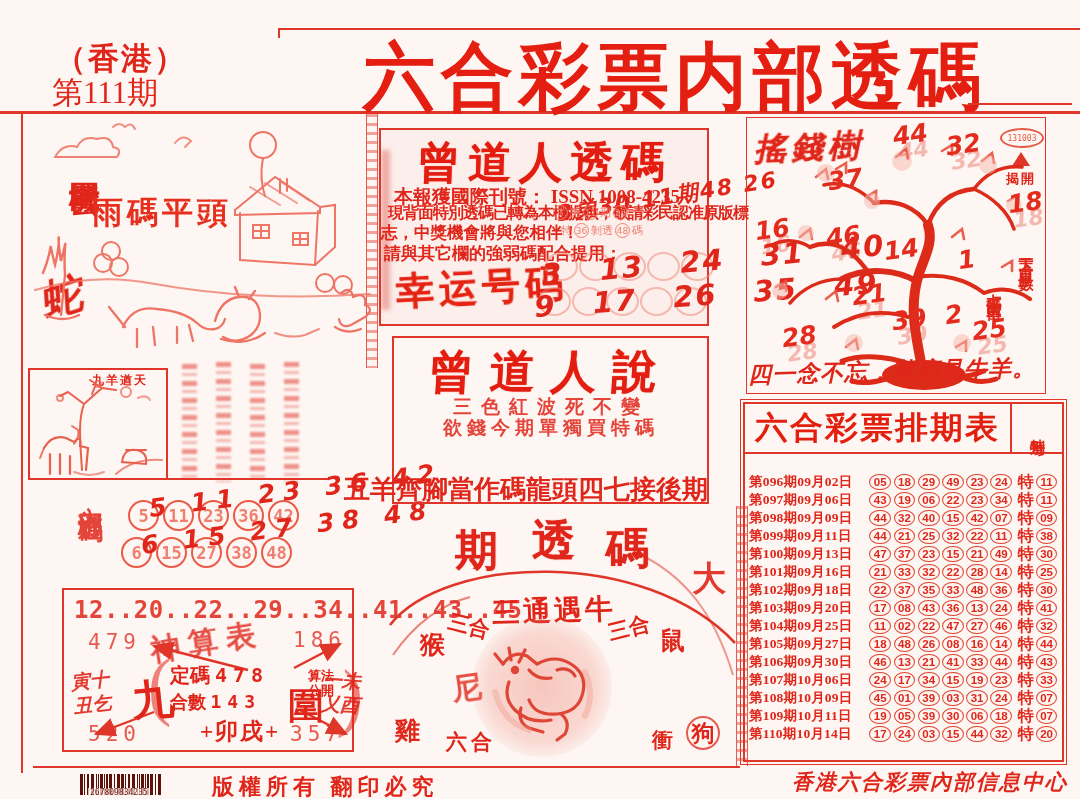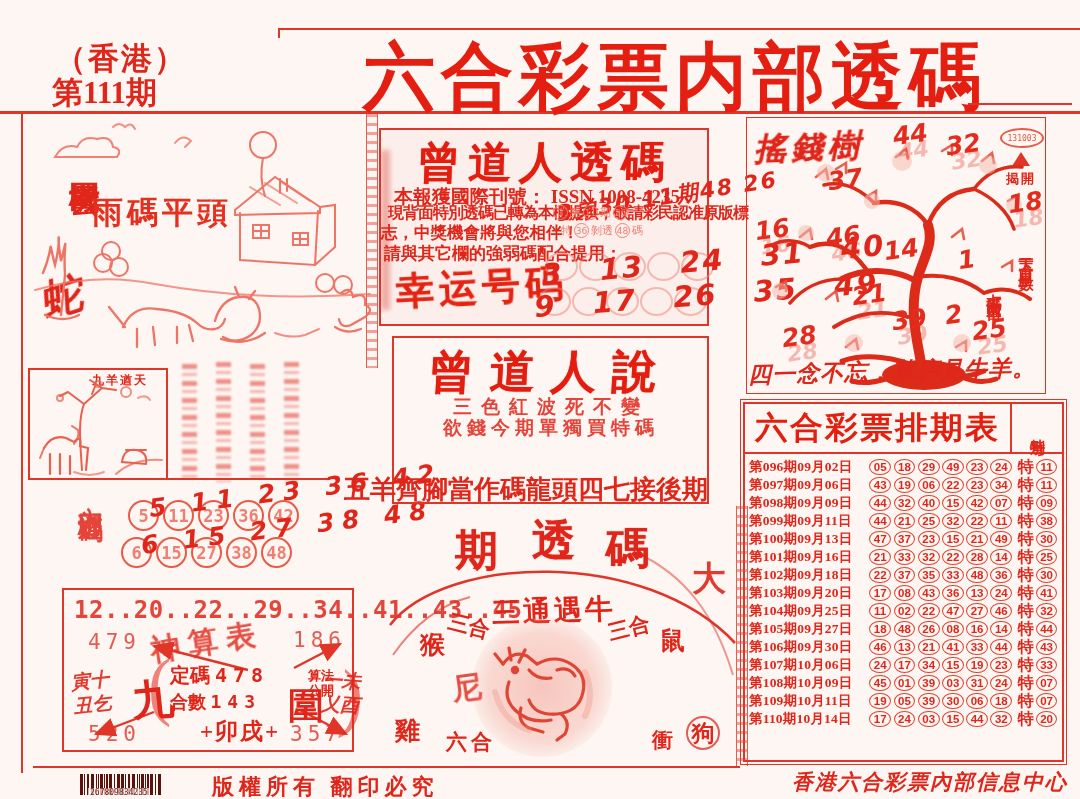--- a/index.html
+++ b/index.html
@@ -41,21 +41,21 @@
 
 <div class="line" style="left:278px;top:28px;width:802px;height:2px;"></div>
 <div class="line" style="left:278px;top:28px;width:2px;height:10px;"></div>
 <div class="line" style="left:0;top:111px;width:1080px;height:2.5px;"></div>
 <div class="line" style="left:21px;top:113px;width:2px;height:660px;"></div>
 <div class="line" style="left:33px;top:766px;width:707px;height:2px;"></div>
 <div class="hatchstrip" style="left:366px;top:114px;width:12px;height:254px;"></div>
 <div class="hatchstrip" style="left:736px;top:506px;width:12px;height:260px;"></div>
 
 <div class="abs" style="left:55px;top:38px;font-size:31px;font-weight:700;letter-spacing:2px;">（香港）</div>
-<div class="abs" style="left:52px;top:72px;font-size:31px;font-weight:700;">第111期</div>
+<div class="abs" style="left:52px;top:72px;font-size:31px;font-weight:400;">第111期</div>
 <div class="abs" style="left:280px;top:30px;width:790px;text-align:center;font-size:72px;font-weight:900;letter-spacing:6px;color:#e41e10;transform:scaleY(1.02);">六合彩票内部透碼</div>
 <div class="line" style="left:968px;top:103px;width:104px;height:2px;"></div>
 
 <div class="abs blur1" style="left:66px;top:130px;font-size:31px;font-weight:700;line-height:36px;width:34px;text-align:center;">
   <span class="vtext">玄機圖</span>
 </div>
 <div class="abs hand" style="left:40px;top:270px;font-size:42px;transform:rotate(-18deg);filter:blur(.3px);">蛇</div>
 <div class="abs" style="left:92px;top:192px;font-size:31px;font-weight:900;letter-spacing:4px;color:#e6301f;">雨碼平頭</div>
 
 <svg style="left:25px;top:115px;" width="345" height="245" viewBox="0 0 345 245">
@@ -352,21 +352,21 @@
 <div class="abs vtext" style="left:984px;top:282px;font-size:15px;font-weight:700;letter-spacing:2px;height:110px;">七碼平六虎中留</div>
 <div class="abs hand" style="left:748px;top:356px;font-size:23px;font-weight:700;letter-spacing:1px;transform:rotate(-1.5deg);white-space:nowrap;">四一念不忘，草庐見牛羊。</div>
 
 <div class="abs" style="left:743px;top:402px;width:321px;height:360px;border:2.5px solid #e0362a;outline:1.5px solid #e0362a;outline-offset:2.5px;"></div>
 <div class="abs" style="left:745px;top:404px;width:317px;height:50px;border-bottom:2px solid #e0362a;display:flex;">
   <div style="flex:1;display:flex;align-items:center;justify-content:center;font-size:31px;font-weight:900;letter-spacing:2px;transform:scaleX(1.06);color:#e3200f;white-space:nowrap;">六合彩票排期表</div>
   <div style="width:52px;border-left:2px solid #e0362a;display:flex;align-items:center;justify-content:center;">
     <span class="vtext" style="font-size:15px;font-weight:900;letter-spacing:1px;">特別号</span>
   </div>
 </div>
-<div class="abs" id="schedule-rows" style="left:749px;top:458px;width:311px;height:300px;display:flex;flex-direction:column;justify-content:flex-start;">
+<div class="abs" id="schedule-rows" style="left:749px;top:458px;width:311px;height:300px;display:flex;flex-direction:column;justify-content:center;">
     <div class="sched-row">
       <span class="sr-date">第096期09月02日</span>
       <span class="oval">05</span>
       <span class="oval">18</span>
       <span class="oval">29</span>
       <span class="oval">49</span>
       <span class="oval">23</span>
       <span class="oval">24</span>
       <span class="sr-te">特</span>
       <span class="oval">11</span>

